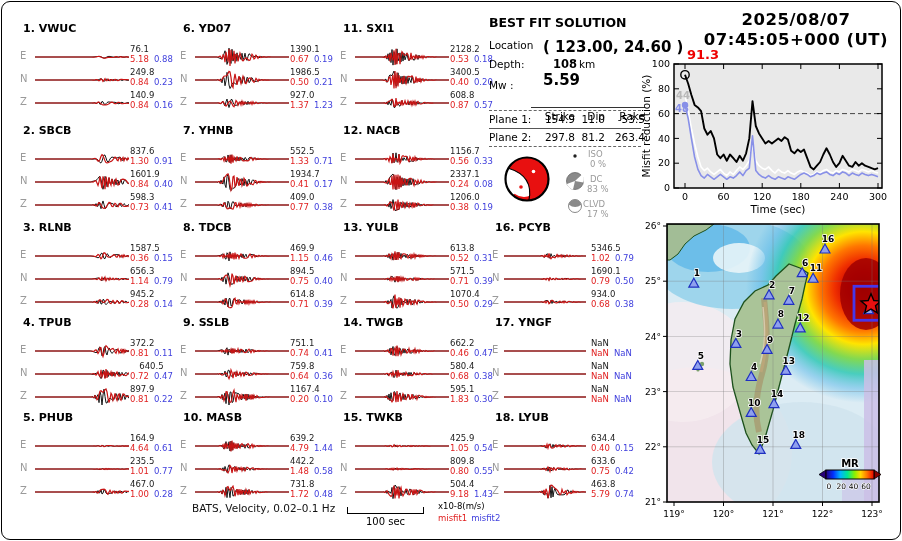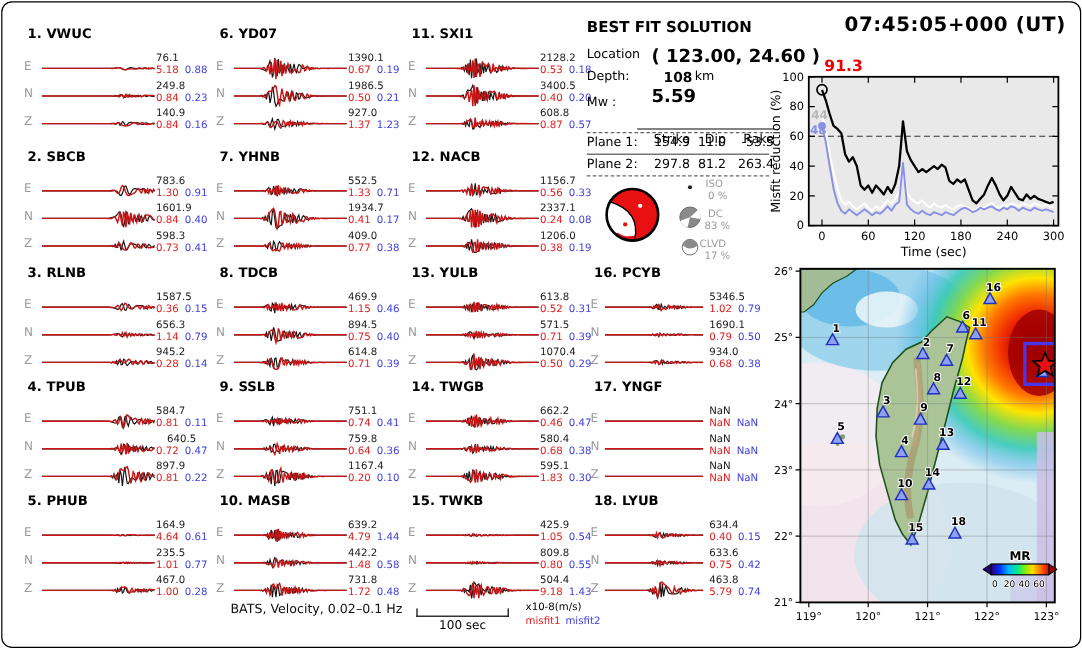--- a/index.html
+++ b/index.html
@@ -86,21 +86,21 @@
       </div>
       <div class="station-block" style="left: 14px; top: 122px;">
         <div class="st-header">2. SBCB</div>
         <div class="ch-row" style="top: 24px;">
           <span class="ch-label">E</span>
           <svg class="wave" width="94" height="22" viewBox="0 0 94 22" style="left: 19px;">
             <path d="M0,11L1,11.00L2,11.00L3,11.00L4,11.00L5,11.00L6,11.00L7,11.00L8,11.00L9,11.00L10,11.00L11,11.00L12,11.00L13,11.00L14,11.00L15,11.00L16,11.00L17,11.00L18,11.00L19,11.00L20,11.00L21,11.00L22,11.00L23,11.00L24,11.00L25,11.00L26,11.00L27,11.00L28,11.00L29,11.00L30,11.00L31,11.00L32,11.00L33,11.00L34,11.00L35,11.00L36,11.00L37,11.00L38,11.00L39,11.00L40,11.00L41,11.00L42,11.00L43,11.00L44,11.00L45,11.00L46,11.00L47,11.00L48,11.00L49,11.00L50,11.00L51,11.00L52,11.00L53,11.00L54,11.00L55,11.01L56,11.02L57,11.21L58,11.17L59,11.06L60,10.94L61,10.95L62,11.24L63,12.03L64,13.31L65,14.62L66,14.90L67,13.17L68,9.81L69,7.03L70,7.11L71,9.93L72,12.99L73,14.00L74,12.88L75,11.01L76,9.64L77,9.12L78,9.22L79,9.59L80,9.93L81,10.09L82,9.98L83,9.63L84,9.20L85,9.15L86,10.02L87,11.72L88,12.66L89,11.31L90,9.64L91,10.86L92,12.10L93,10.45L94,10.67" fill="none" stroke="#151515" stroke-width="1"></path>
             <path d="M0,11L1,11.00L2,11.00L3,11.00L4,11.00L5,11.00L6,11.00L7,11.00L8,11.00L9,11.00L10,11.00L11,11.00L12,11.00L13,11.00L14,11.00L15,11.00L16,11.00L17,11.00L18,11.00L19,11.00L20,11.00L21,11.00L22,11.00L23,11.00L24,11.00L25,11.00L26,11.00L27,11.00L28,11.00L29,11.00L30,11.00L31,11.00L32,11.00L33,11.00L34,11.00L35,11.00L36,11.00L37,11.00L38,11.00L39,11.00L40,11.00L41,11.00L42,11.00L43,11.00L44,11.00L45,11.00L46,11.00L47,11.00L48,11.00L49,11.00L50,11.00L51,11.00L52,11.00L53,11.00L54,11.00L55,11.00L56,10.99L57,10.98L58,10.71L59,10.51L60,10.46L61,10.91L62,11.97L63,13.10L64,13.07L65,11.16L66,8.32L67,6.66L68,7.47L69,10.09L70,12.82L71,14.46L72,14.91L73,14.67L74,14.22L75,13.81L76,13.39L77,12.78L78,11.73L79,10.26L80,9.12L81,9.73L82,12.10L83,12.79L84,9.96L85,9.51L86,12.79L87,10.98L88,9.46L89,12.69L90,10.28L91,10.54L92,12.17L93,9.84L94,11.59" fill="none" stroke="#c81414" stroke-width="1.2"></path>
           </svg>
           <div class="nums" style="left: 114px;">
-            <div class="amp">783.6</div>
+            <div class="amp">837.6</div>
             <div class="mis"><span class="m1">1.30</span><span class="m2">0.91</span></div>
           </div>
         </div>
         <div class="ch-row" style="top: 47px;">
           <span class="ch-label">N</span>
           <svg class="wave" width="94" height="22" viewBox="0 0 94 22" style="left: 19px;">
             <path d="M0,11L1,11.00L2,11.00L3,11.00L4,11.00L5,11.00L6,11.00L7,11.00L8,11.00L9,11.00L10,11.00L11,11.00L12,11.00L13,11.00L14,11.00L15,11.00L16,11.00L17,11.00L18,11.00L19,11.00L20,11.00L21,11.00L22,11.00L23,11.00L24,11.00L25,11.00L26,11.00L27,11.00L28,11.00L29,11.00L30,11.00L31,11.00L32,11.00L33,11.00L34,11.00L35,11.00L36,11.00L37,11.00L38,11.00L39,11.00L40,11.00L41,11.00L42,11.00L43,11.00L44,11.00L45,11.00L46,11.00L47,11.00L48,11.00L49,11.00L50,11.00L51,11.00L52,11.00L53,11.00L54,11.00L55,10.99L56,10.97L57,10.50L58,10.24L59,10.01L60,9.77L61,9.37L62,8.61L63,7.35L64,5.90L65,5.53L66,8.25L67,14.19L68,18.26L69,13.79L70,5.40L71,7.34L72,15.74L73,12.42L74,6.81L75,12.79L76,12.67L77,7.92L78,13.00L79,11.43L80,8.46L81,13.84L82,10.10L83,9.03L84,14.04L85,10.32L86,8.43L87,12.74L88,13.10L89,9.85L90,8.77L91,10.17L92,11.68L93,12.30L94,12.31" fill="none" stroke="#151515" stroke-width="1"></path>
             <path d="M0,11L1,11.00L2,11.00L3,11.00L4,11.00L5,11.00L6,11.00L7,11.00L8,11.00L9,11.00L10,11.00L11,11.00L12,11.00L13,11.00L14,11.00L15,11.00L16,11.00L17,11.00L18,11.00L19,11.00L20,11.00L21,11.00L22,11.00L23,11.00L24,11.00L25,11.00L26,11.00L27,11.00L28,11.00L29,11.00L30,11.00L31,11.00L32,11.00L33,11.00L34,11.00L35,11.00L36,11.00L37,11.00L38,11.00L39,11.00L40,11.00L41,11.00L42,11.00L43,11.00L44,11.00L45,11.00L46,11.00L47,11.00L48,11.00L49,11.00L50,11.00L51,11.00L52,11.00L53,11.00L54,11.01L55,11.01L56,11.02L57,11.02L58,11.08L59,10.60L60,9.80L61,9.77L62,12.00L63,14.34L64,10.81L65,5.71L66,12.39L67,17.11L68,5.32L69,9.14L70,18.26L71,5.59L72,10.28L73,16.14L74,6.37L75,11.54L76,14.15L77,7.84L78,10.65L79,14.11L80,10.18L81,7.97L82,11.19L83,14.09L84,13.43L85,11.02L86,9.12L87,8.29L88,8.14L89,8.29L90,8.67L91,9.43L92,10.69L93,12.08L94,12.66" fill="none" stroke="#c81414" stroke-width="1.2"></path>
           </svg>
           <div class="nums" style="left: 114px;">
@@ -158,21 +158,21 @@
       </div>
       <div class="station-block" style="left: 14px; top: 314px;">
         <div class="st-header">4. TPUB</div>
         <div class="ch-row" style="top: 24px;">
           <span class="ch-label">E</span>
           <svg class="wave" width="94" height="22" viewBox="0 0 94 22" style="left: 19px;">
             <path d="M0,11L1,11.00L2,11.00L3,11.00L4,11.00L5,11.00L6,11.00L7,11.00L8,11.00L9,11.00L10,11.00L11,11.00L12,11.00L13,11.00L14,11.00L15,11.00L16,11.00L17,11.00L18,11.00L19,11.00L20,11.00L21,11.00L22,11.00L23,11.00L24,11.00L25,11.00L26,11.00L27,11.00L28,11.00L29,11.00L30,11.00L31,11.00L32,11.00L33,11.00L34,11.00L35,11.00L36,11.00L37,11.00L38,11.00L39,11.00L40,11.00L41,11.00L42,11.00L43,11.00L44,11.00L45,11.00L46,11.00L47,11.00L48,11.00L49,11.00L50,11.00L51,11.00L52,11.00L53,11.00L54,10.99L55,11.00L56,11.02L57,11.35L58,11.60L59,11.92L60,12.31L61,12.61L62,12.25L63,10.50L64,7.75L65,6.88L66,10.77L67,15.92L68,14.37L69,7.55L70,6.65L71,12.75L72,15.02L73,10.87L74,7.93L75,9.54L76,12.34L77,13.32L78,12.51L79,11.18L80,10.16L81,9.63L82,9.53L83,9.89L84,10.86L85,12.32L86,13.21L87,11.85L88,9.32L89,10.15L90,12.66L91,10.47L92,10.37L93,12.07L94,10.01" fill="none" stroke="#151515" stroke-width="1"></path>
             <path d="M0,11L1,11.00L2,11.00L3,11.00L4,11.00L5,11.00L6,11.00L7,11.00L8,11.00L9,11.00L10,11.00L11,11.00L12,11.00L13,11.00L14,11.00L15,11.00L16,11.00L17,11.00L18,11.00L19,11.00L20,11.00L21,11.00L22,11.00L23,11.00L24,11.00L25,11.00L26,11.00L27,11.00L28,11.00L29,11.00L30,11.00L31,11.00L32,11.00L33,11.00L34,11.00L35,11.00L36,11.00L37,11.00L38,11.00L39,11.00L40,11.00L41,11.00L42,11.00L43,11.00L44,11.00L45,11.00L46,11.00L47,11.00L48,11.00L49,11.00L50,11.00L51,11.00L52,11.00L53,11.00L54,11.00L55,11.00L56,11.00L57,11.02L58,11.36L59,11.18L60,10.32L61,9.81L62,11.37L63,13.53L64,11.87L65,7.51L66,7.79L67,13.48L68,16.55L69,13.19L70,7.98L71,5.73L72,6.53L73,8.26L74,9.46L75,9.81L76,9.49L77,8.85L78,8.54L79,9.54L80,12.03L81,13.27L82,10.37L83,8.88L84,12.99L85,10.95L86,9.38L87,13.28L88,8.82L89,12.74L90,9.77L91,11.77L92,10.62L93,11.03L94,11.28" fill="none" stroke="#c81414" stroke-width="1.2"></path>
           </svg>
           <div class="nums" style="left: 114px;">
-            <div class="amp">584.7</div>
+            <div class="amp">372.2</div>
             <div class="mis"><span class="m1">0.81</span><span class="m2">0.11</span></div>
           </div>
         </div>
         <div class="ch-row" style="top: 47px;">
           <span class="ch-label">N</span>
           <svg class="wave" width="94" height="22" viewBox="0 0 94 22" style="left: 19px;">
             <path d="M0,11L1,11.00L2,11.00L3,11.00L4,11.00L5,11.00L6,11.00L7,11.00L8,11.00L9,11.00L10,11.00L11,11.00L12,11.00L13,11.00L14,11.00L15,11.00L16,11.00L17,11.00L18,11.00L19,11.00L20,11.00L21,11.00L22,11.00L23,11.00L24,11.00L25,11.00L26,11.00L27,11.00L28,11.00L29,11.00L30,11.00L31,11.00L32,11.00L33,11.00L34,11.00L35,11.00L36,11.00L37,11.00L38,11.00L39,11.00L40,11.00L41,11.00L42,11.00L43,11.00L44,11.00L45,11.00L46,11.00L47,11.00L48,11.00L49,11.00L50,11.00L51,11.00L52,11.00L53,11.00L54,10.99L55,11.00L56,11.02L57,11.34L58,11.38L59,11.16L60,10.74L61,10.30L62,10.04L63,10.31L64,11.60L65,13.96L66,15.57L67,12.93L68,7.10L69,7.73L70,14.89L71,11.97L72,7.38L73,13.77L74,10.26L75,10.13L76,12.72L77,8.96L78,13.04L79,9.17L80,12.43L81,10.22L82,10.86L83,12.20L84,8.98L85,12.87L86,10.69L87,9.38L88,12.32L89,12.17L90,10.18L91,9.62L92,10.22L93,10.84L94,11.10" fill="none" stroke="#151515" stroke-width="1"></path>
             <path d="M0,11L1,11.00L2,11.00L3,11.00L4,11.00L5,11.00L6,11.00L7,11.00L8,11.00L9,11.00L10,11.00L11,11.00L12,11.00L13,11.00L14,11.00L15,11.00L16,11.00L17,11.00L18,11.00L19,11.00L20,11.00L21,11.00L22,11.00L23,11.00L24,11.00L25,11.00L26,11.00L27,11.00L28,11.00L29,11.00L30,11.00L31,11.00L32,11.00L33,11.00L34,11.00L35,11.00L36,11.00L37,11.00L38,11.00L39,11.00L40,11.00L41,11.00L42,11.00L43,11.00L44,11.00L45,11.00L46,11.00L47,11.00L48,11.00L49,11.00L50,11.00L51,11.00L52,11.00L53,11.00L54,11.00L55,11.00L56,10.99L57,10.98L58,10.67L59,10.71L60,11.39L61,12.22L62,10.94L63,8.69L64,12.14L65,13.42L66,6.76L67,13.85L68,11.27L69,7.84L70,15.75L71,6.07L72,15.03L73,8.50L74,11.73L75,11.92L76,8.89L77,13.43L78,9.51L79,10.45L80,13.11L81,10.23L82,8.96L83,11.28L84,13.10L85,12.98L86,12.08L87,11.42L88,11.31L89,11.69L90,12.33L91,12.64L92,11.89L93,10.35L94,9.91" fill="none" stroke="#c81414" stroke-width="1.2"></path>
           </svg>
           <div class="nums" style="left: 114px; text-align: center;">
@@ -762,20 +762,21 @@
     </svg>
     <div class="decomp-txt" style="left:586px;top:147px;">ISO</div>
     <div class="decomp-txt" style="left:588px;top:157px;">0 %</div>
     <div class="decomp-txt" style="left:588px;top:172px;">DC</div>
     <div class="decomp-txt" style="left:585px;top:182px;">83 %</div>
     <div class="decomp-txt" style="left:581px;top:197px;">CLVD</div>
     <div class="decomp-txt" style="left:585px;top:207px;">17 %</div>
   </div>
 
   <div id="titlebox">
+    <div class="t1">2025/08/07</div>
     <div class="t2">07:45:05+000 (UT)</div>
   </div>
 
   <svg id="misfit-svg" class="abs" style="left:634px;top:40px;" width="268" height="178" viewBox="634 40 268 178">
       <rect x="672" y="62" width="208" height="124" fill="#e9e9e9" stroke="none"></rect>
       <line x1="672" y1="111.60000000000001" x2="880" y2="111.60000000000001" stroke="#333" stroke-width="0.9" stroke-dasharray="5,3"></line>
       <polyline points="683.0,93.0 686.2,109.1 689.4,126.5 692.6,141.4 695.9,155.0 699.1,164.9 702.3,168.6 705.5,166.2 708.7,169.9 712.0,172.4 715.2,169.9 718.4,167.4 721.6,171.1 724.8,173.6 728.0,169.9 731.3,172.4 734.5,168.6 737.7,164.9 740.9,167.4 744.1,163.7 747.3,158.7 750.5,141.4 753.8,158.7 757.0,163.7 760.2,166.2 763.4,167.4 766.6,164.9 769.9,168.6 773.1,171.1 776.3,167.4 779.5,169.9 782.7,171.1 785.9,168.6 789.1,171.1 792.4,172.4 795.6,169.9 798.8,168.6 802.0,169.9 805.2,171.1 808.5,173.6 811.7,172.4 814.9,169.9 818.1,171.1 821.3,168.6 824.5,167.4 827.8,169.9 831.0,171.1 834.2,168.6 837.4,169.9 840.6,167.4 843.8,168.6 847.0,169.9 850.3,167.4 853.5,168.6 856.7,169.9 859.9,167.4 863.1,168.6 866.4,169.9 869.6,168.6 872.8,169.9 876.0,171.1 " fill="none" stroke="#ffffff" stroke-width="1.6" stroke-linejoin="round"></polyline>
       <polyline points="683.0,102.9 686.2,116.6 689.4,136.4 692.6,155.0 695.9,167.4 699.1,173.6 702.3,176.1 705.5,172.4 708.7,174.8 712.0,177.3 715.2,174.8 718.4,172.4 721.6,174.8 724.8,177.3 728.0,174.8 731.3,176.1 734.5,173.6 737.7,169.9 740.9,173.6 744.1,168.6 747.3,166.2 750.5,133.9 753.8,168.6 757.0,172.4 760.2,174.8 763.4,176.1 766.6,173.6 769.9,176.1 773.1,177.3 776.3,174.8 779.5,176.1 782.7,177.3 785.9,174.8 789.1,176.1 792.4,177.3 795.6,174.8 798.8,172.4 802.0,171.1 805.2,172.4 808.5,174.8 811.7,173.6 814.9,171.1 818.1,172.4 821.3,171.1 824.5,169.9 827.8,172.4 831.0,173.6 834.2,171.1 837.4,172.4 840.6,169.9 843.8,171.1 847.0,173.6 850.3,171.1 853.5,172.4 856.7,173.6 859.9,171.1 863.1,172.4 866.4,173.6 869.6,172.4 872.8,173.6 876.0,174.8 " fill="none" stroke="#8890e8" stroke-width="1.6" stroke-linejoin="round"></polyline>
       <polyline points="683.0,72.8 686.2,81.8 689.4,93.0 692.6,102.9 695.9,105.4 699.1,109.1 702.3,126.5 705.5,132.7 708.7,129.0 712.0,136.4 715.2,152.5 718.4,156.2 721.6,152.5 724.8,158.7 728.0,152.5 731.3,156.2 734.5,160.0 737.7,153.8 740.9,158.7 744.1,151.3 747.3,136.4 750.5,99.2 753.8,124.0 757.0,131.4 760.2,136.4 763.4,141.4 766.6,138.9 769.9,141.4 773.1,138.9 776.3,136.4 779.5,138.9 782.7,135.2 785.9,137.6 789.1,148.8 792.4,151.3 795.6,147.6 798.8,150.0 802.0,147.6 805.2,156.2 808.5,164.9 811.7,167.4 814.9,163.7 818.1,160.0 821.3,152.5 824.5,146.3 827.8,152.5 831.0,160.0 834.2,164.9 837.4,161.2 840.6,153.8 843.8,158.7 847.0,163.7 850.3,164.9 853.5,160.0 856.7,163.7 859.9,161.2 863.1,163.7 866.4,164.9 869.6,166.2 872.8,167.4 876.0,166.2 " fill="none" stroke="#000000" stroke-width="1.9" stroke-linejoin="round"></polyline>
       <rect x="672" y="62" width="208" height="124" fill="none" stroke="#000" stroke-width="1.5"></rect>

